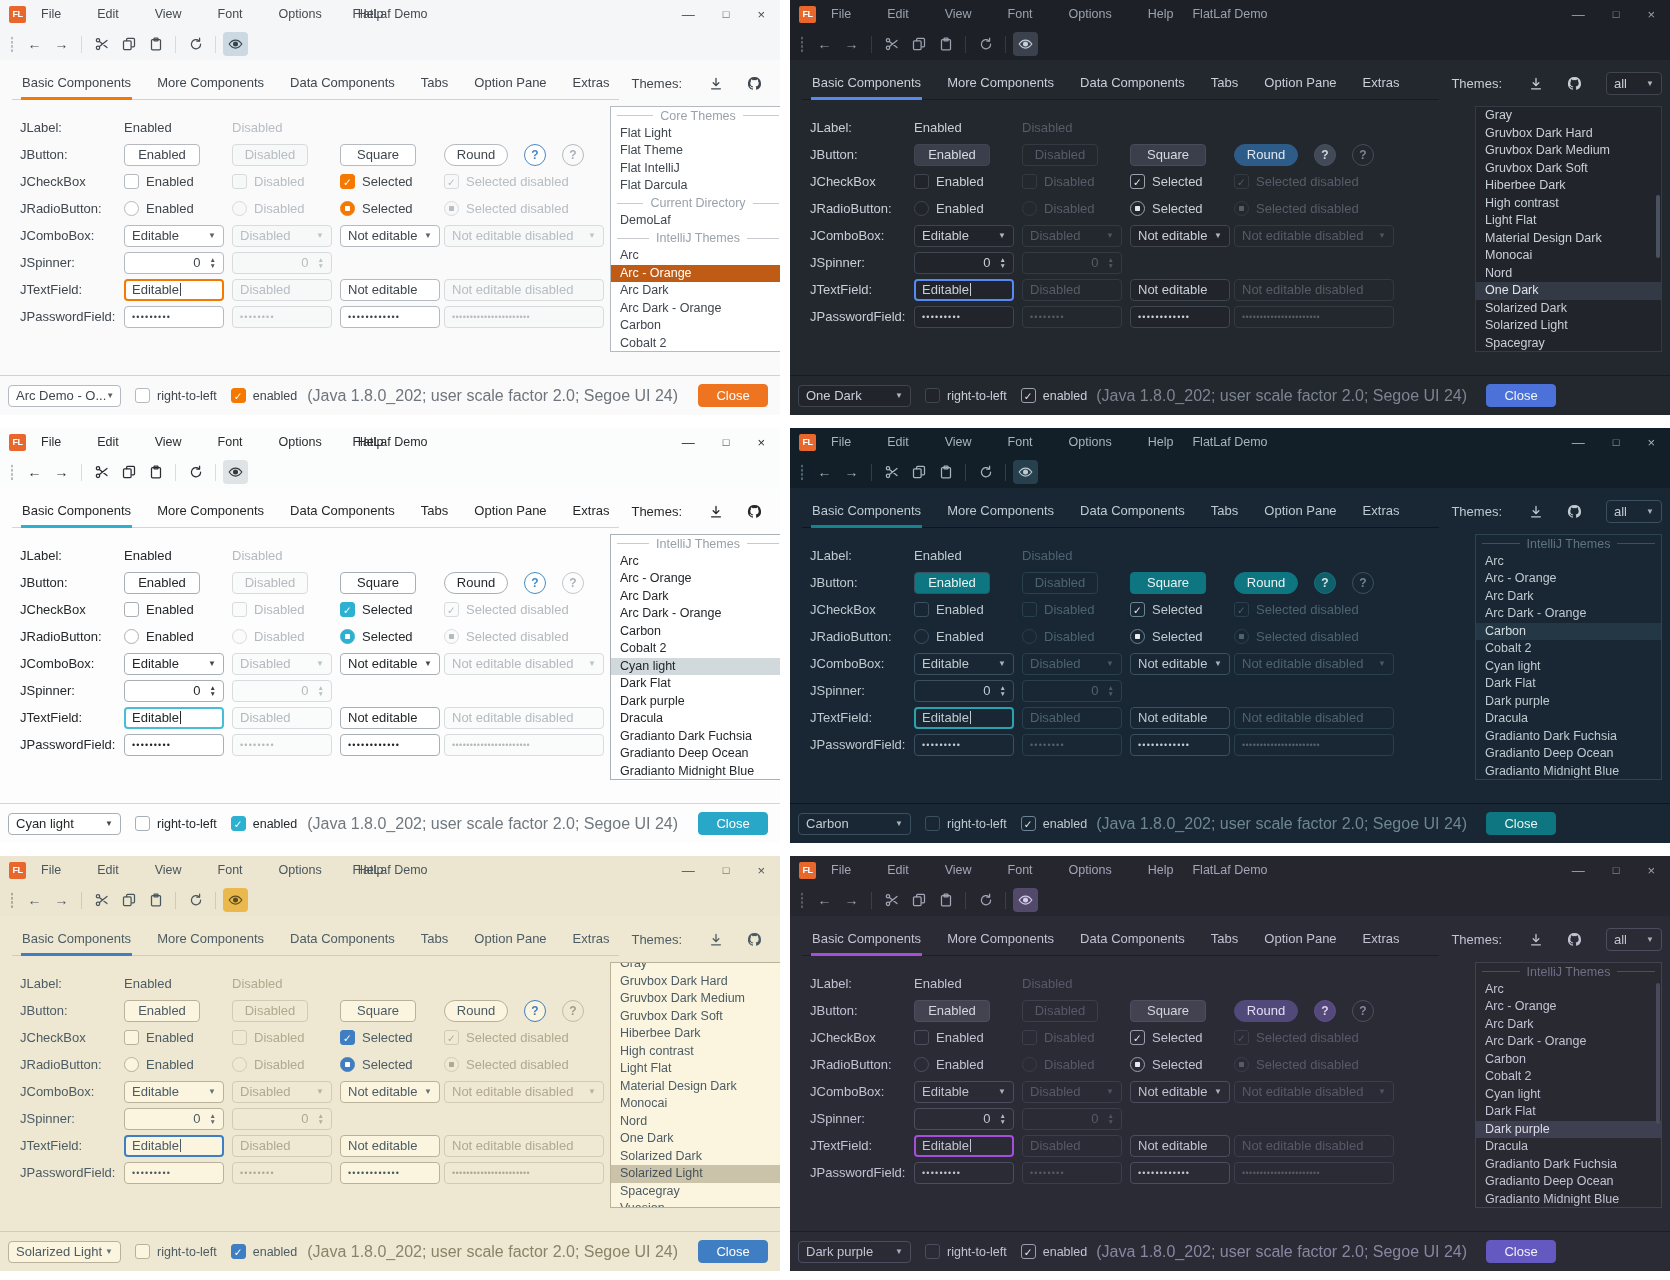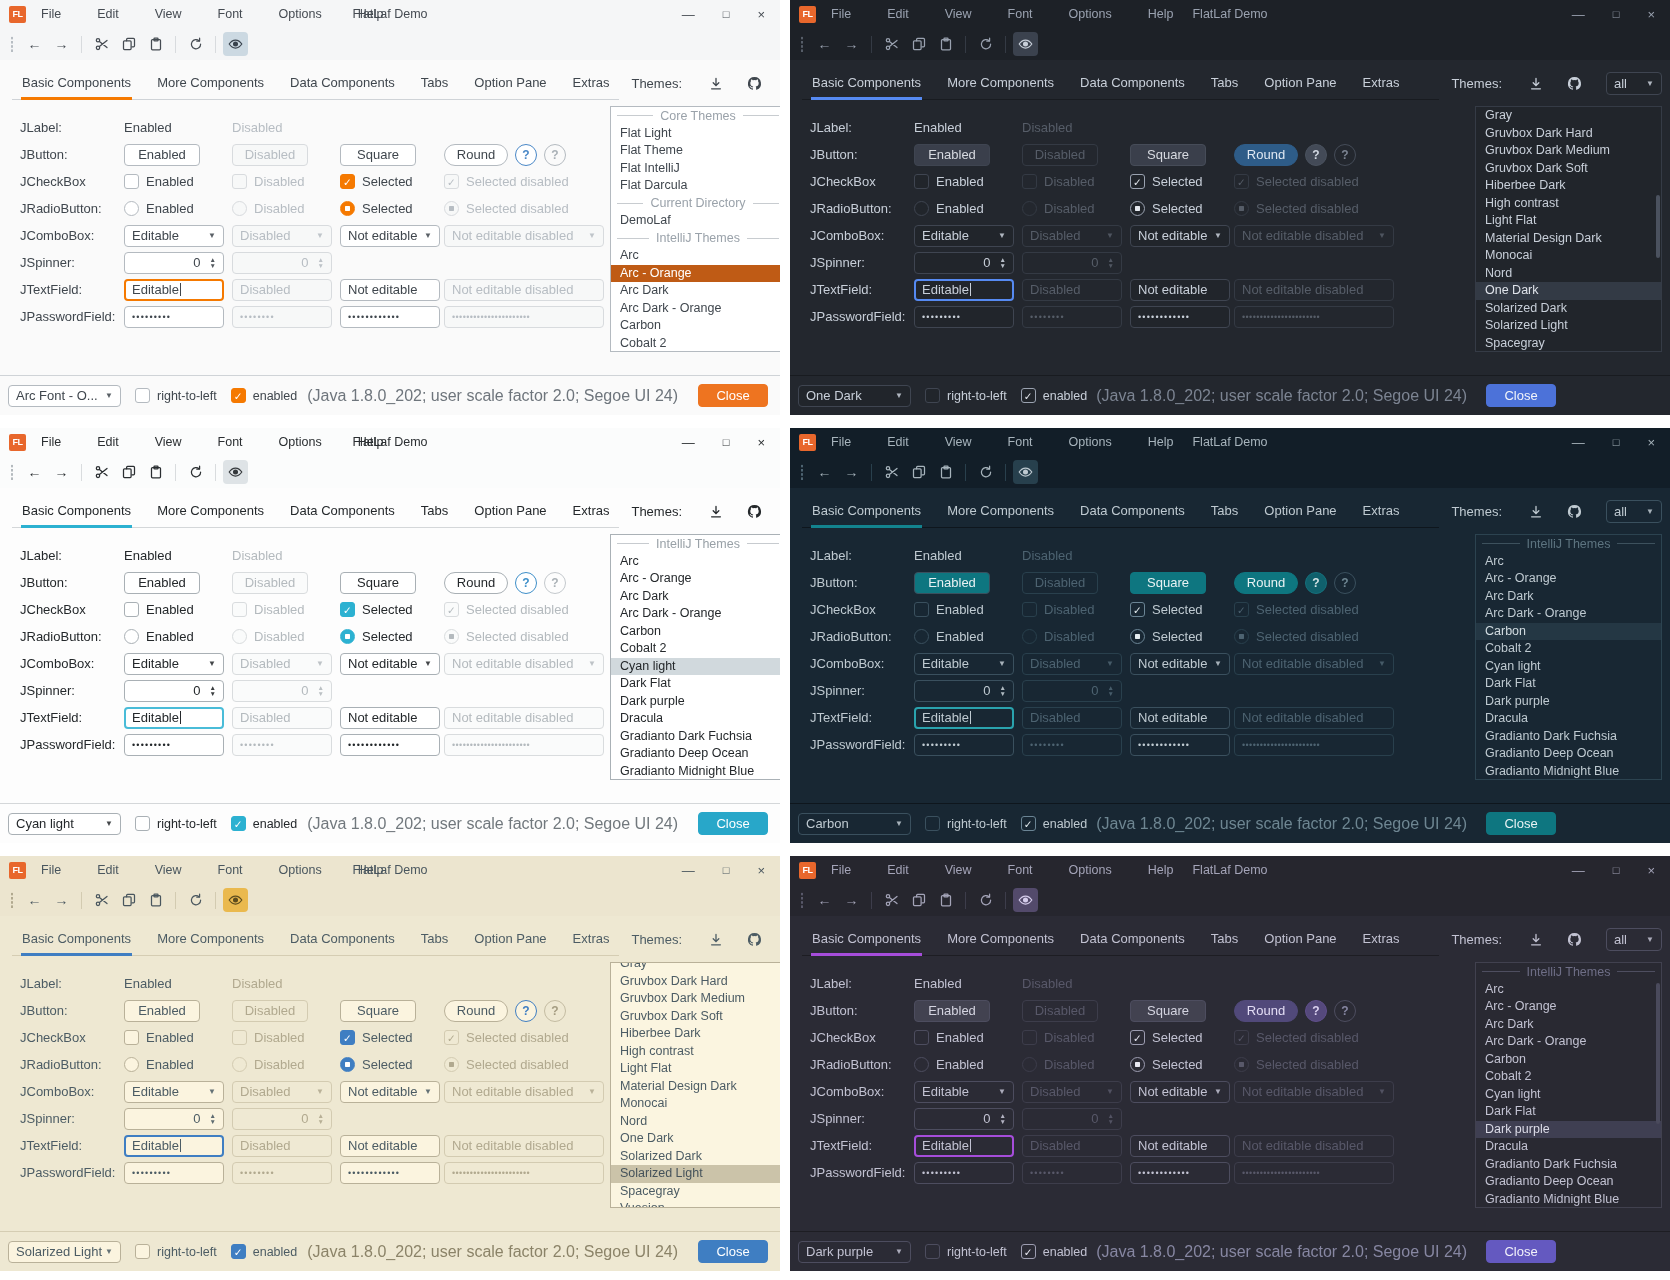--- a/index.html
+++ b/index.html
@@ -50,21 +50,21 @@
   .row{display:grid;grid-template-columns:112px 108px 108px 104px 166px;align-items:center;height:27px}
   .rlabel{padding-left:8px;white-space:nowrap}
   .text-dis{color:var(--dis-fg)}
 
   .btn{height:22px;min-width:76px;border:1px solid var(--border);border-radius:4px;background:var(--btn-bg);
        color:var(--btn-fg);font:inherit;font-size:13px;display:inline-flex;align-items:center;justify-content:center;
        padding:0 8px;box-sizing:border-box}
   .btn.dis{background:var(--dis-bg);border-color:var(--dis-border);color:var(--dis-fg)}
   .btn.square{background:var(--square-bg);color:var(--square-fg);border-color:var(--square-border)}
   .btn.round{background:var(--round-bg);color:var(--round-fg);border-color:var(--round-border);border-radius:11px;min-width:64px}
-  .c4flex{display:flex;align-items:center;gap:7px}
+  .c4flex{display:flex;align-items:center;gap:16px}
   .q{width:22px;height:22px;border-radius:50%;display:inline-flex;align-items:center;justify-content:center;
      font-size:12px;font-weight:700;box-sizing:border-box}
   .q1{background:var(--q1-bg);color:var(--q1-fg);border:1px solid var(--q1-border)}
   .q2{color:var(--q2-fg);border:1px solid var(--q2-border)}
 
   .cb{display:inline-flex;align-items:center;gap:7px;white-space:nowrap}
   .box{width:15px;height:15px;border:1px solid var(--border);border-radius:3px;background:var(--ctrl-bg);
        display:inline-flex;align-items:center;justify-content:center;box-sizing:border-box;font-size:10.5px;font-weight:700}
   .cb.checked .box{background:var(--check-bg);border-color:var(--check-border);color:var(--check-fg)}
   .cb.checked .box::before{content:"✓"}
@@ -340,21 +340,21 @@
           <div class="l-item selected">Arc - Orange</div>
           <div class="l-item">Arc Dark</div>
           <div class="l-item">Arc Dark - Orange</div>
           <div class="l-item">Carbon</div>
           <div class="l-item">Cobalt 2</div>
         </div>
   </div>
 
   <footer class="statusbar">
     <span class="ctl combo scombo">
-      <span>Arc Font - O...</span>
+      <span>Arc Demo - O...</span>
       <span class="arrow">▼</span>
     </span>
     <span class="cb sb-cb">
           <span class="box"></span>
           <span>right-to-left</span>
         </span>
     <span class="cb checked sb-cb">
           <span class="box"></span>
           <span>enabled</span>
         </span>

